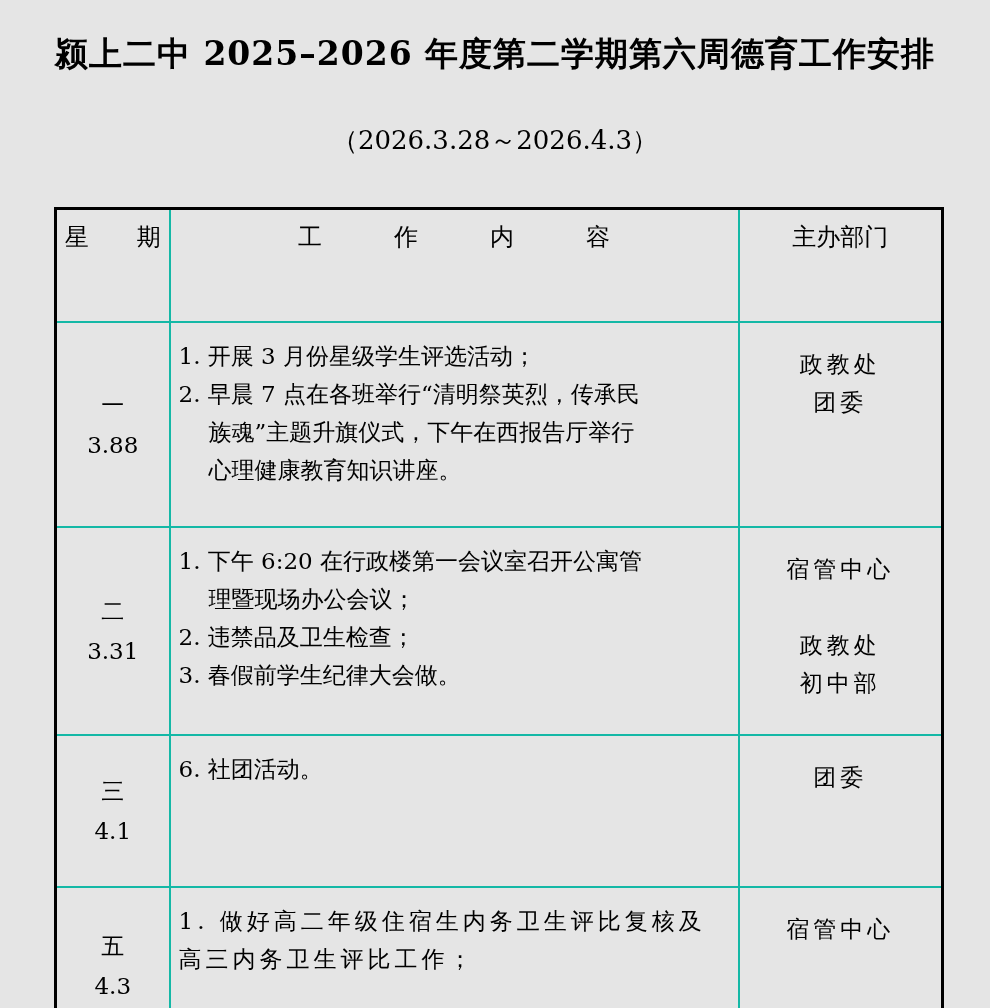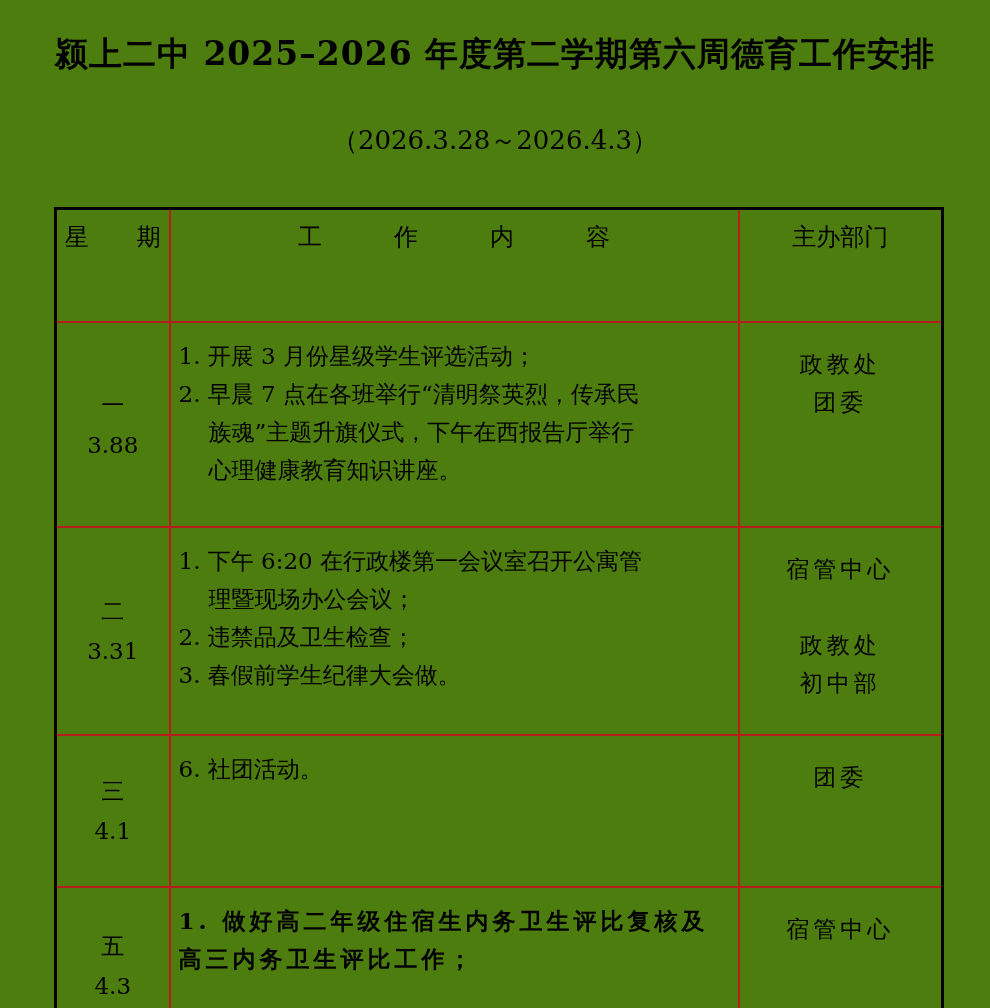--- a/index.html
+++ b/index.html
@@ -6,21 +6,21 @@
     margin: 0;
     padding: 0;
     background: #ffffff;
     color: #000000;
     font-family: "DejaVu Serif", "Liberation Serif", serif;
   }
   .page {
     position: relative;
     width: 990px;
     height: 1008px;
-    background: #4d7c0f;
+    background: #e5e5e5;
     overflow: hidden;
   }
   .doc-title {
     margin: 34px 0 0 0;
     text-align: center;
     font-size: 33px;
     font-weight: bold;
     letter-spacing: 1px;
     line-height: 1.2;
   }
@@ -35,21 +35,21 @@
     border-collapse: collapse;
     table-layout: fixed;
     width: 887px;
     margin: 50px 0 0 54px;
     border: 3px solid #000;
   }
   col.c1 { width: 114px; }
   col.c2 { width: 569px; }
   col.c3 { width: 204px; }
   th, td {
-    border: 2px solid #b91c1c;
+    border: 2px solid #14b8a6;
     padding: 0;
     vertical-align: top;
     font-size: 23px;
   }
   tr.hrow th {
     height: 103px;
     font-weight: normal;
     font-size: 24px;
     text-align: center;
     padding-top: 8px;
@@ -65,21 +65,21 @@
     vertical-align: middle;
     text-align: center;
     line-height: 40px;
   }
   td.content-cell {
     padding: 14px 6px 0 8px;
     line-height: 38px;
   }
   td.content-cell .line { text-indent: 0; }
   td.content-cell .line.cont { padding-left: 30px; }
-  td.content-cell .line.spread { letter-spacing: 4px; font-weight: bold; }
+  td.content-cell .line.spread { letter-spacing: 4px; }
   td.dept-cell {
     padding-top: 22px;
     text-align: center;
     line-height: 38px;
     letter-spacing: 4px;
   }
   td.dept-cell .dline.gap { margin-top: 38px; }
 </style>
 </head>
 <body>

